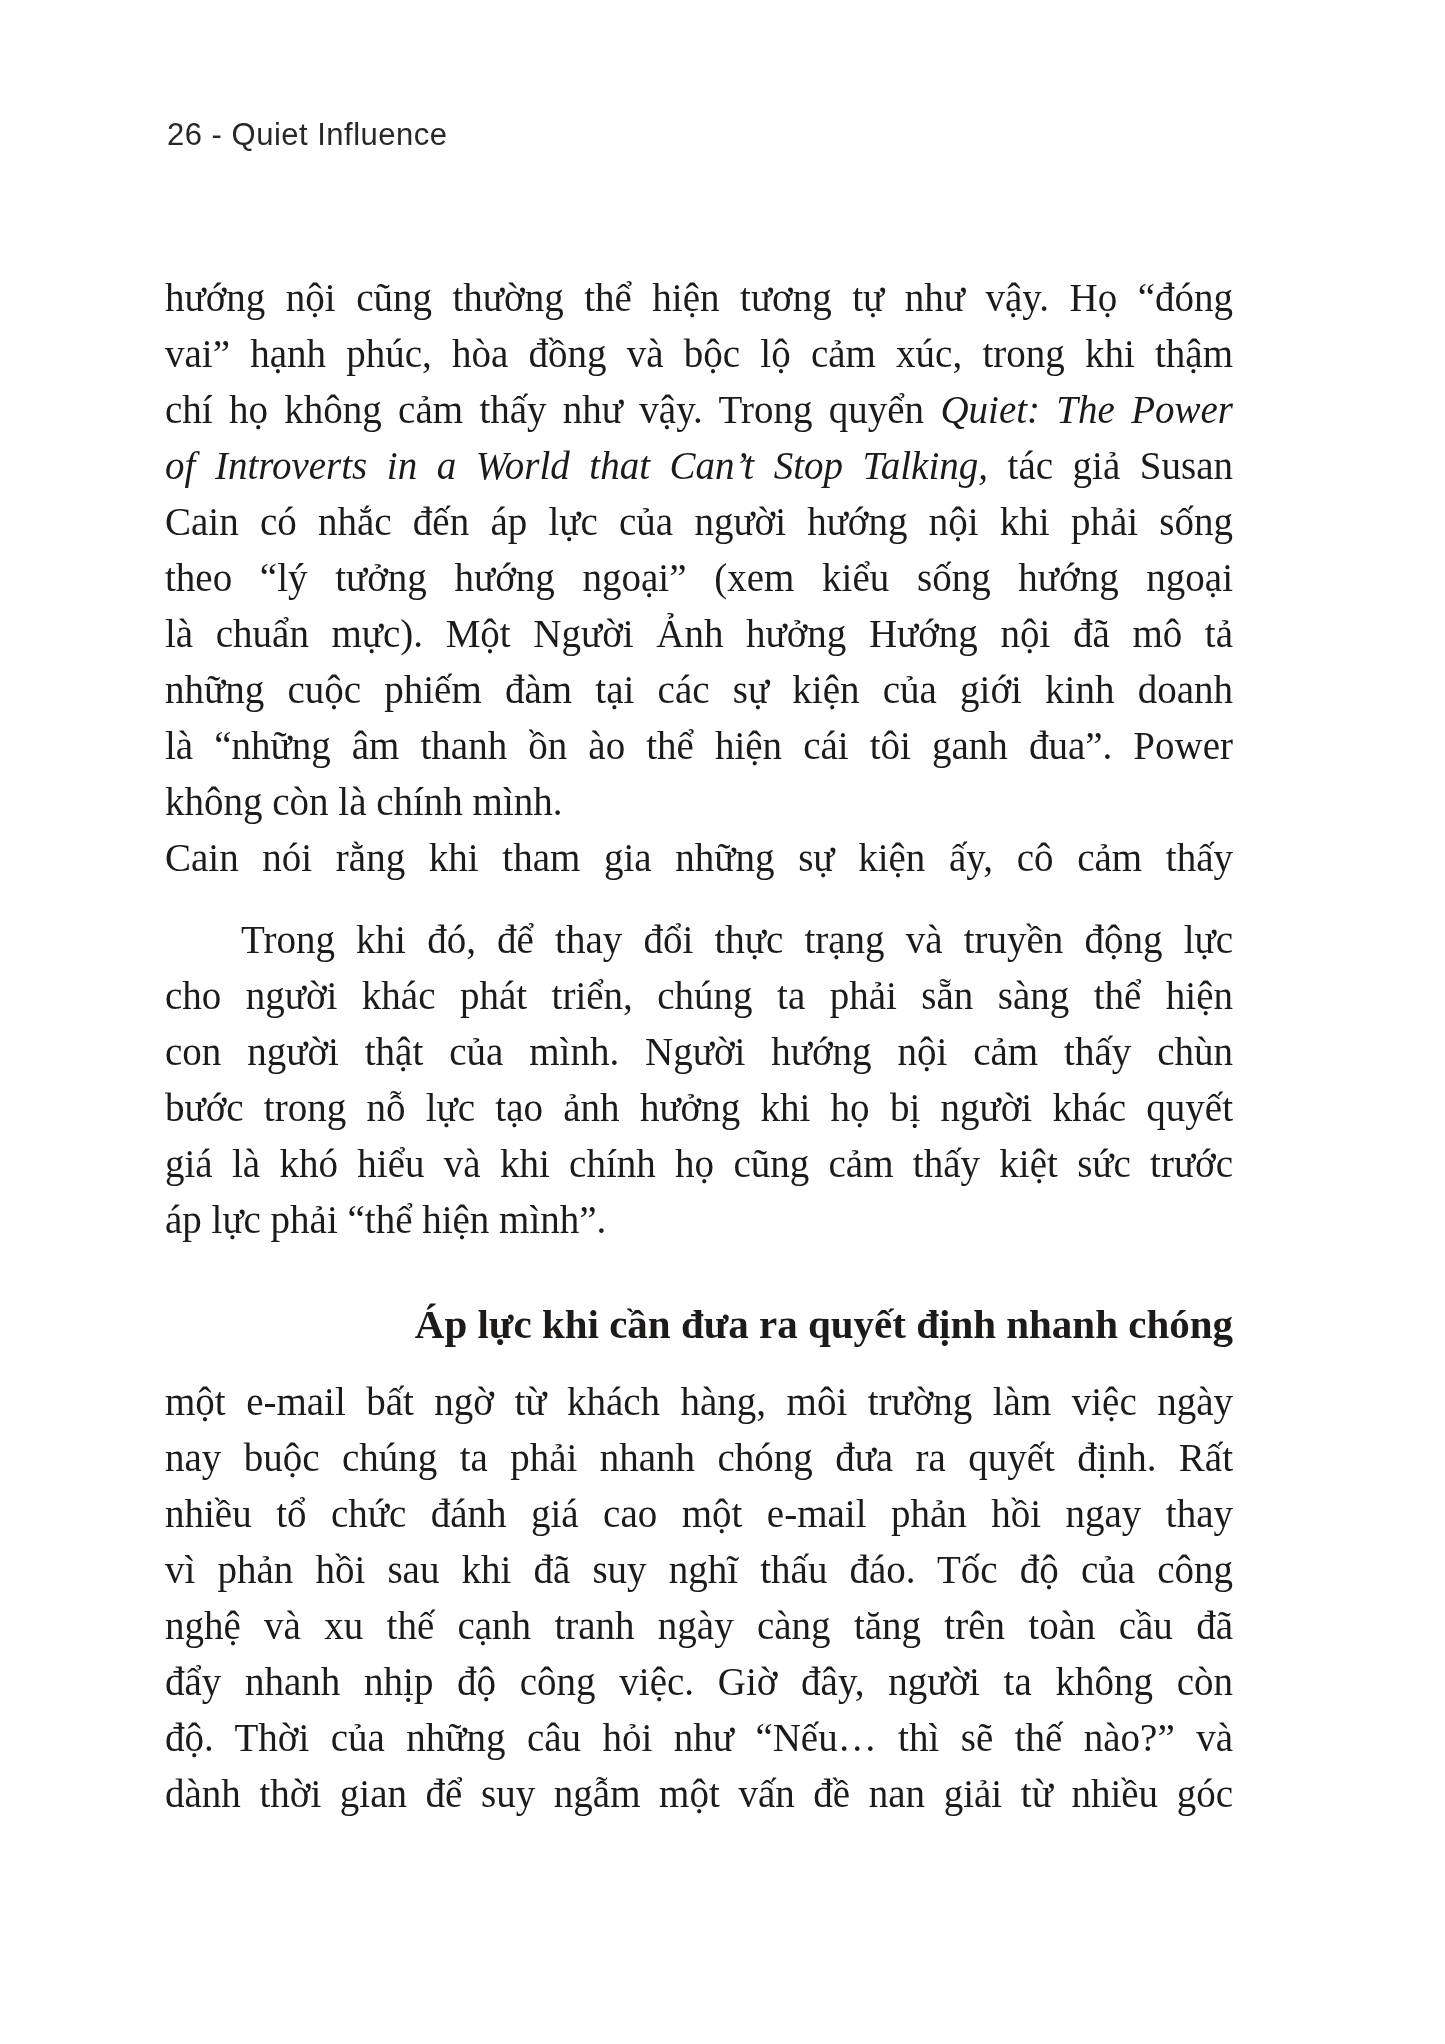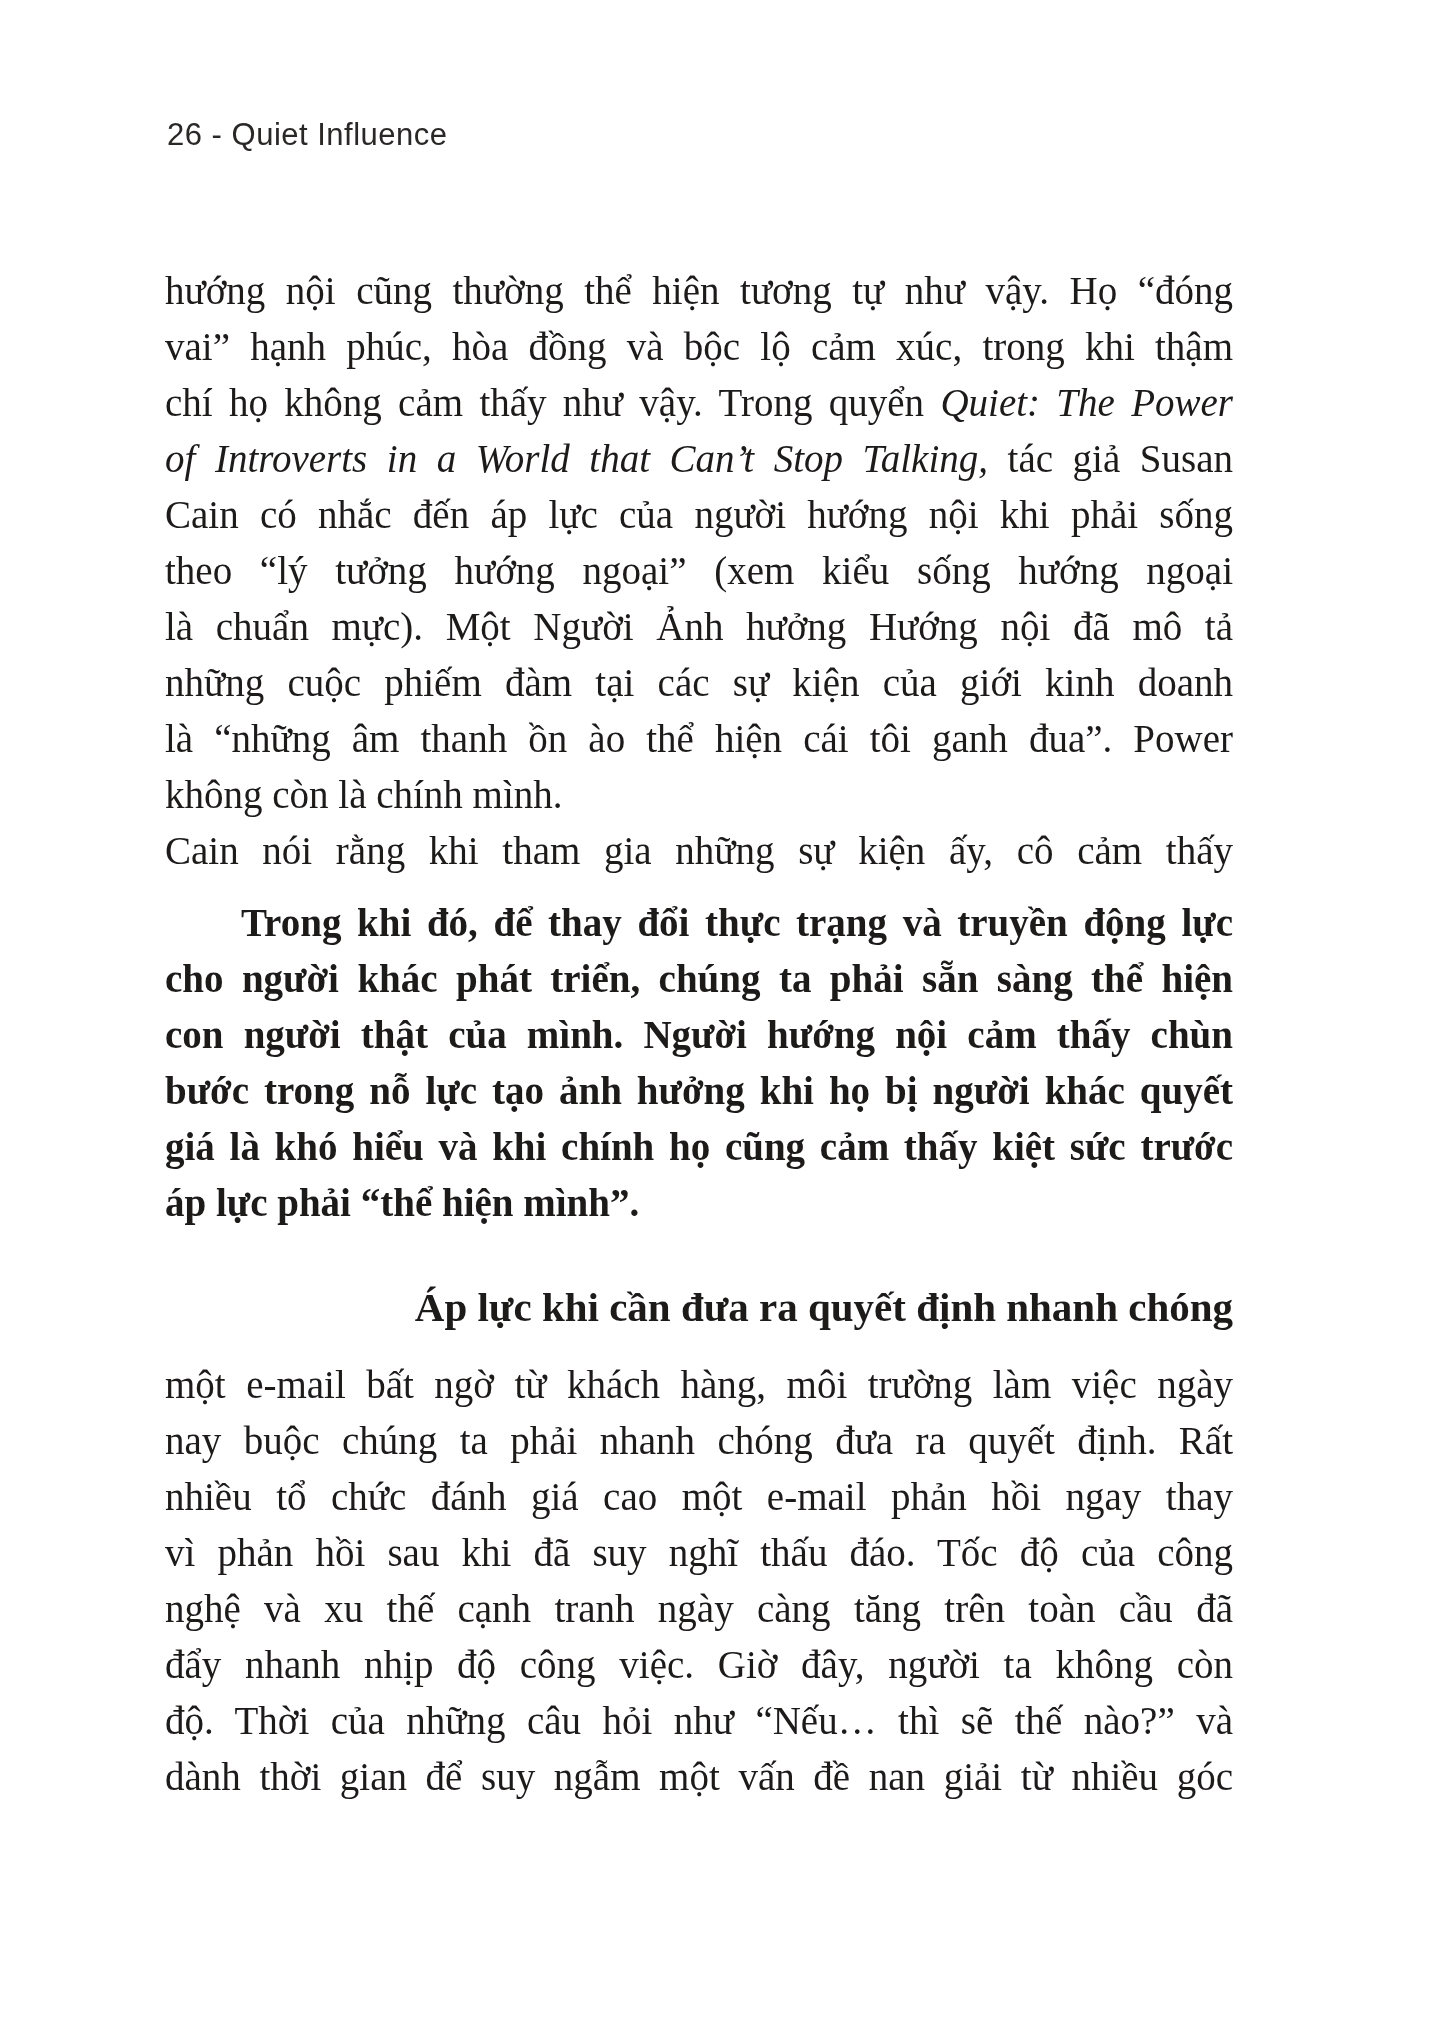--- a/index.html
+++ b/index.html
@@ -22,26 +22,26 @@
     top: 116px;
     font-family: "Liberation Sans", "DejaVu Sans", sans-serif;
     font-size: 31px;
     line-height: 38px;
     color: #2a2727;
     letter-spacing: 0.5px;
   }
   .text-block {
     position: absolute;
     left: 165px;
-    top: 263px;
+    top: 270px;
     width: 1068px;
     color: #1d1a1a;
   }
   .para { margin: 0; }
-  .para + .para { margin-top: 16px; font-weight: bold; }
+  .para + .para { margin-top: 26px; }
   .line {
     font-size: 39px;
     line-height: 56px;
     white-space: normal;
   }
   .line.j {
     text-align: justify;
     text-align-last: justify;
     text-justify: inter-word;
   }

